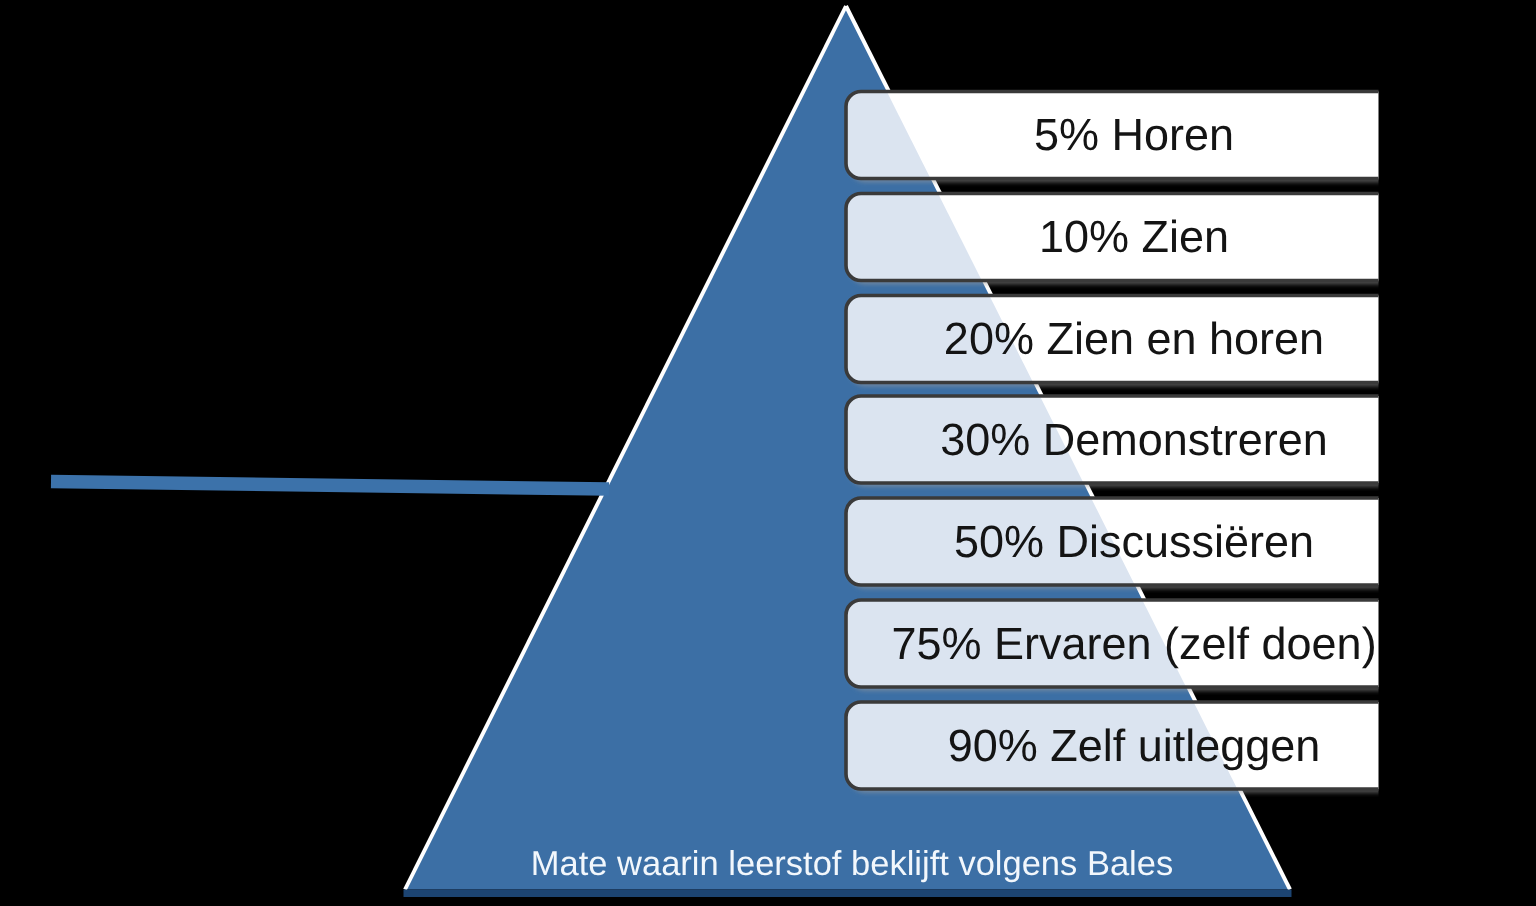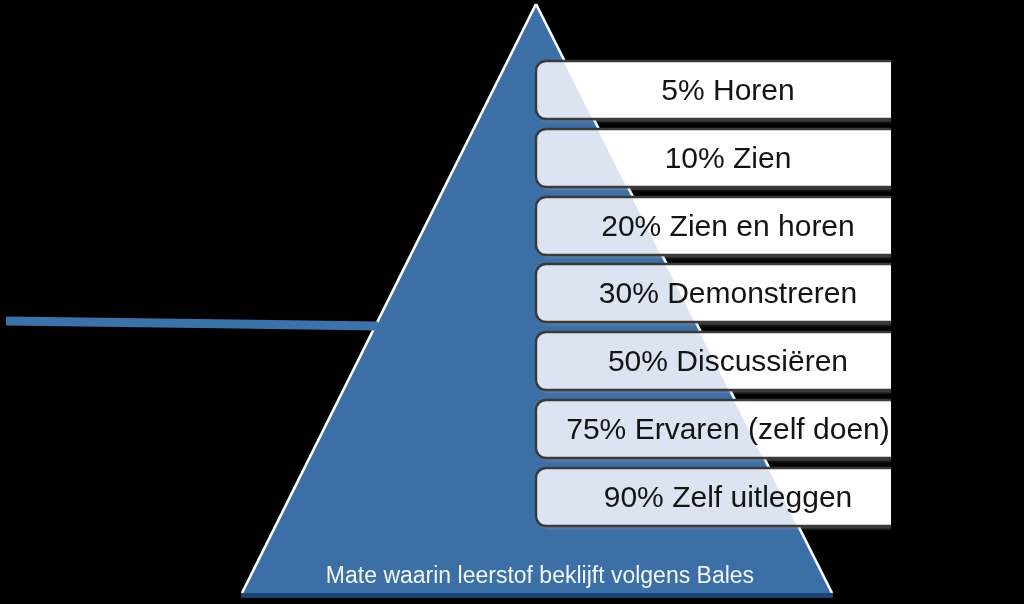--- a/index.html
+++ b/index.html
@@ -7,20 +7,21 @@
     padding: 0;
     background: #000000;
   }
   .canvas {
     position: relative;
     width: 891px;
     height: 604px;
     background: #000000;
     overflow: hidden;
     font-family: "Liberation Sans", sans-serif;
+    margin-left: 28px;
   }
   svg text {
     font-family: "Liberation Sans", sans-serif;
   }
   .level-label {
     font-size: 30px;
     fill: #141414;
   }
   .caption-label {
     font-size: 23px;

